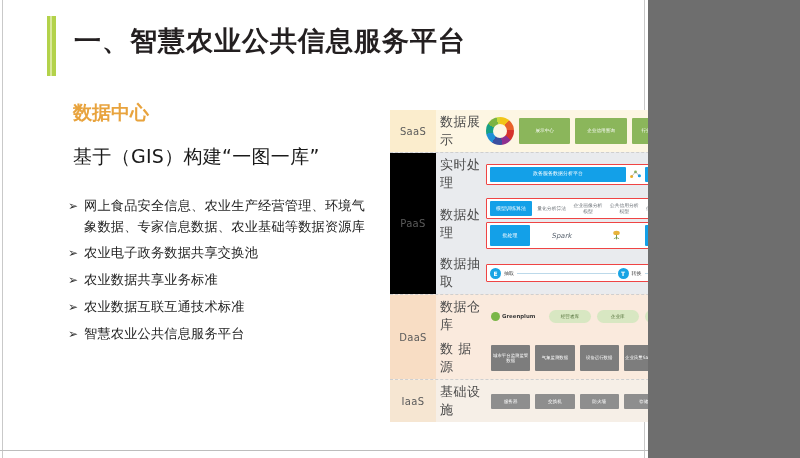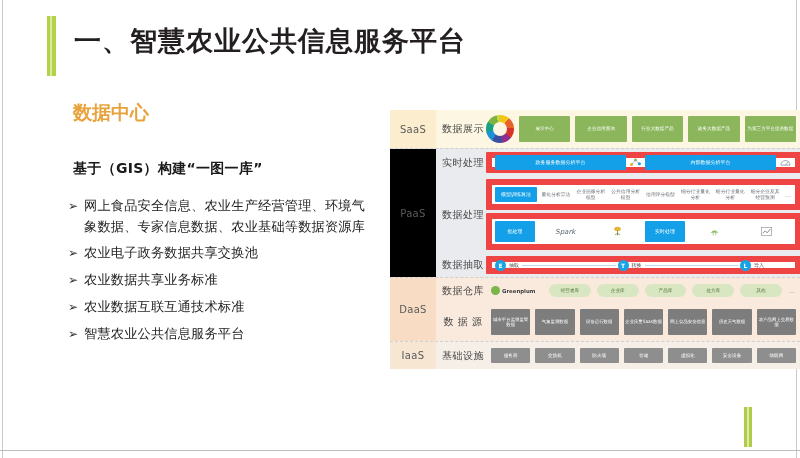--- a/index.html
+++ b/index.html
@@ -1,68 +1,68 @@
 <!DOCTYPE html>
 <html><head>
 <meta charset="utf-8">
 <style>
   html,body{margin:0;padding:0;background:#6e6e6e;}
   body{font-family:"DejaVu Sans","Liberation Sans",sans-serif;}
   .slide{
-    position:relative;width:800px;height:458px;background:#ffffff;
+    position:relative;width:648px;height:458px;background:#ffffff;
     overflow:hidden;box-sizing:border-box;
   }
   
   .frame-l{position:absolute;left:2px;top:0;width:1px;height:458px;background:#c9c9c9;}
   .frame-r{position:absolute;right:3px;top:0;width:1px;height:458px;background:#c9c9c9;}
   .frame-b{position:absolute;left:0;bottom:7px;width:800px;height:1px;background:#bdbdbd;}
 
   
   .title-bar{position:absolute;left:47px;top:16px;width:9px;height:60px;
     background:linear-gradient(to right,#b3d24a 0 3px,#d9e89a 3px 5px,#b3d24a 5px 9px);}
   .title-text{position:absolute;left:74px;top:23px;font-size:27px;font-weight:bold;
     color:#231f20;letter-spacing:1px;white-space:nowrap;
     font-family:"DejaVu Sans","Liberation Sans",sans-serif;}
 
   
   .sec-title{position:absolute;left:73px;top:100px;font-size:19px;font-weight:bold;color:#e8a33d;}
-  .sub-title{position:absolute;left:73px;top:160px;font-size:14px;font-weight:bold;color:#1a1a1a;
+  .sub-title{position:absolute;left:73px;top:144px;font-size:19px;font-weight:normal;color:#1a1a1a;
     letter-spacing:.3px;}
   .bullets{position:absolute;left:68px;top:195px;width:300px;}
   .bullet{display:flex;align-items:flex-start;margin-bottom:5px;}
   .bullet .mk{flex:0 0 16px;font-size:12px;color:#333;line-height:21px;padding-top:1px;}
   .bullet .tx{font-size:13.2px;color:#1f1f1f;line-height:21px;letter-spacing:.2px;}
 
   
   .diagram{position:absolute;left:390px;top:110px;width:415px;height:270px;font-size:4.6px;color:#4a4a4a;}
   .layer{display:flex;width:100%;box-sizing:border-box;}
   .layer + .layer{border-top:1px dashed #cfcfcf;}
   .lname{flex:0 0 46px;display:flex;align-items:center;justify-content:center;
     font-size:10px;color:#5b5b5b;letter-spacing:.3px;}
   .lbody{flex:1;display:flex;flex-direction:column;}
   .row{display:flex;align-items:center;padding:3px 4px;box-sizing:border-box;}
-  .rname{flex:0 0 46px;font-size:10px;color:#4a4a4a;text-align:center;letter-spacing:.5px;}
+  .rname{flex:0 0 46px;font-size:13px;color:#4a4a4a;text-align:left;letter-spacing:.5px;}
   .rbox{flex:1;display:flex;align-items:center;gap:4px;padding:3px 5px;box-sizing:border-box;}
 
   
   .saas{background:#fdf6e3;}
   .paas{background:#e9ebee;}
   .daas{background:#faeadd;}
   .iaas{background:#f4 efe9;background:#f6efe7;}
   .saas .lname{background:#fbedcd;}
   .paas .lname{background:#000000;}
   .daas .lname{background:#f8ddc4;}
   .iaas .lname{background:#f6e6d2;}
 
   
   .chip{display:flex;align-items:center;justify-content:center;text-align:center;
     line-height:1.15;box-sizing:border-box;overflow:hidden;}
   .g-chip{background:#8bb65b;color:#fff;border-radius:1px;height:26px;flex:1;font-size:4.6px;padding:1px;}
   .b-chip{background:#13a0e8;color:#fff;border-radius:1px;height:15px;font-size:5px;padding:0 3px;}
-  .wbar{background:#ffffff;border:6px solid #ef4444;border-radius:1px;display:flex;
+  .wbar{background:#ffffff;border:1px solid #ef4444;border-radius:1px;display:flex;
     align-items:center;gap:3px;padding:2px 3px;box-sizing:border-box;flex:1;}
   .pill{background:#d8e7c2;color:#4d6b33;border-radius:8px;height:13px;flex:1;font-size:4.6px;
     display:flex;align-items:center;justify-content:center;padding:0 2px;text-align:center;}
   .gray-chip{background:#7d7d7d;color:#fff;border-radius:1px;height:24px;flex:1;font-size:4.4px;
     display:flex;align-items:center;justify-content:center;text-align:center;padding:1px;line-height:1.15;}
   .gray-chip2{background:#8e8e8e;color:#fff;border-radius:1px;height:15px;flex:1;font-size:4.6px;
     display:flex;align-items:center;justify-content:center;text-align:center;}
   .node{color:#6a7076;font-size:4.8px;flex:1;text-align:center;line-height:1.2;}
 
   

